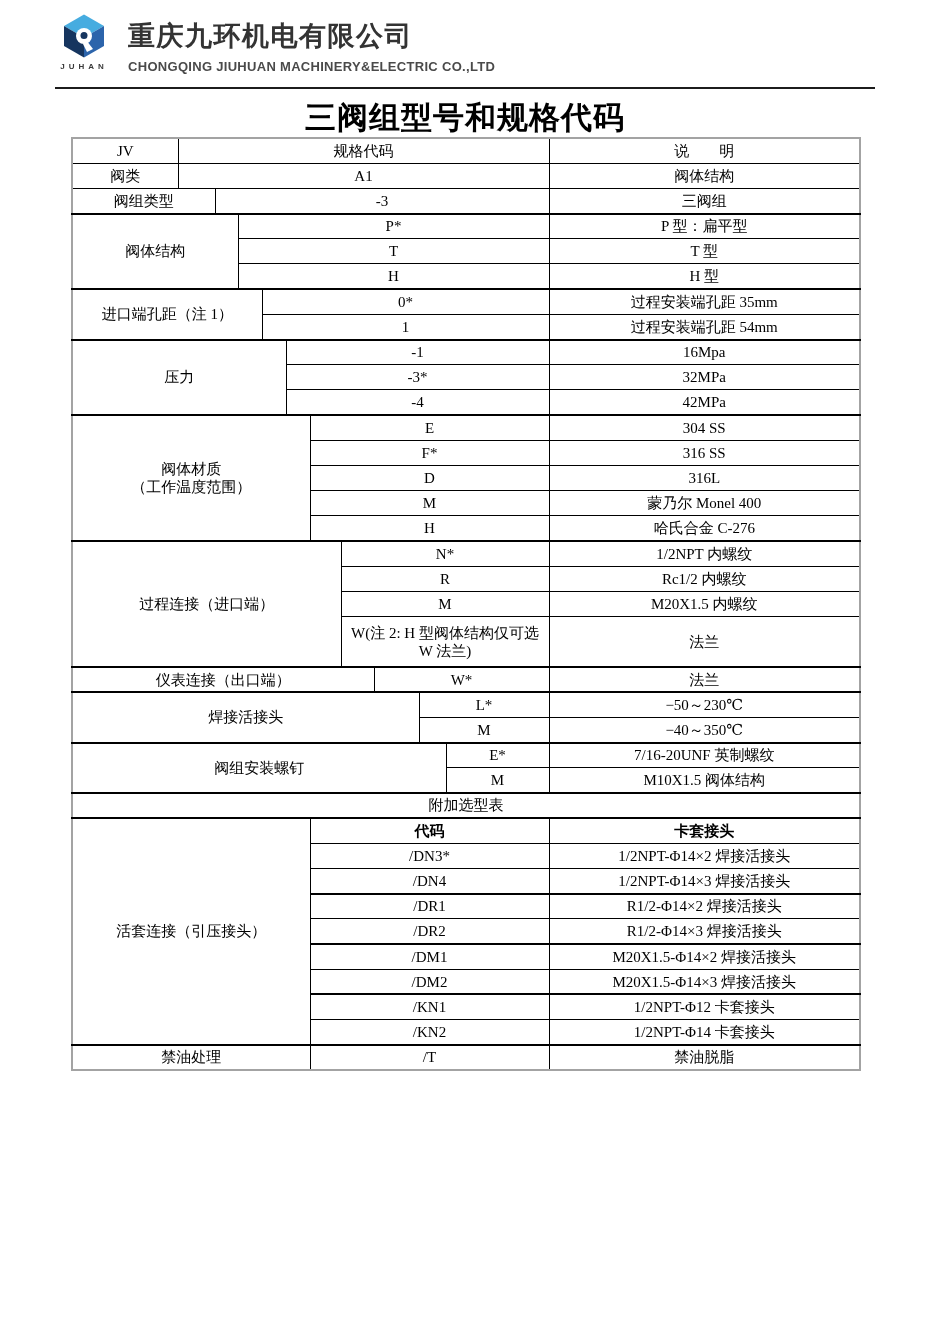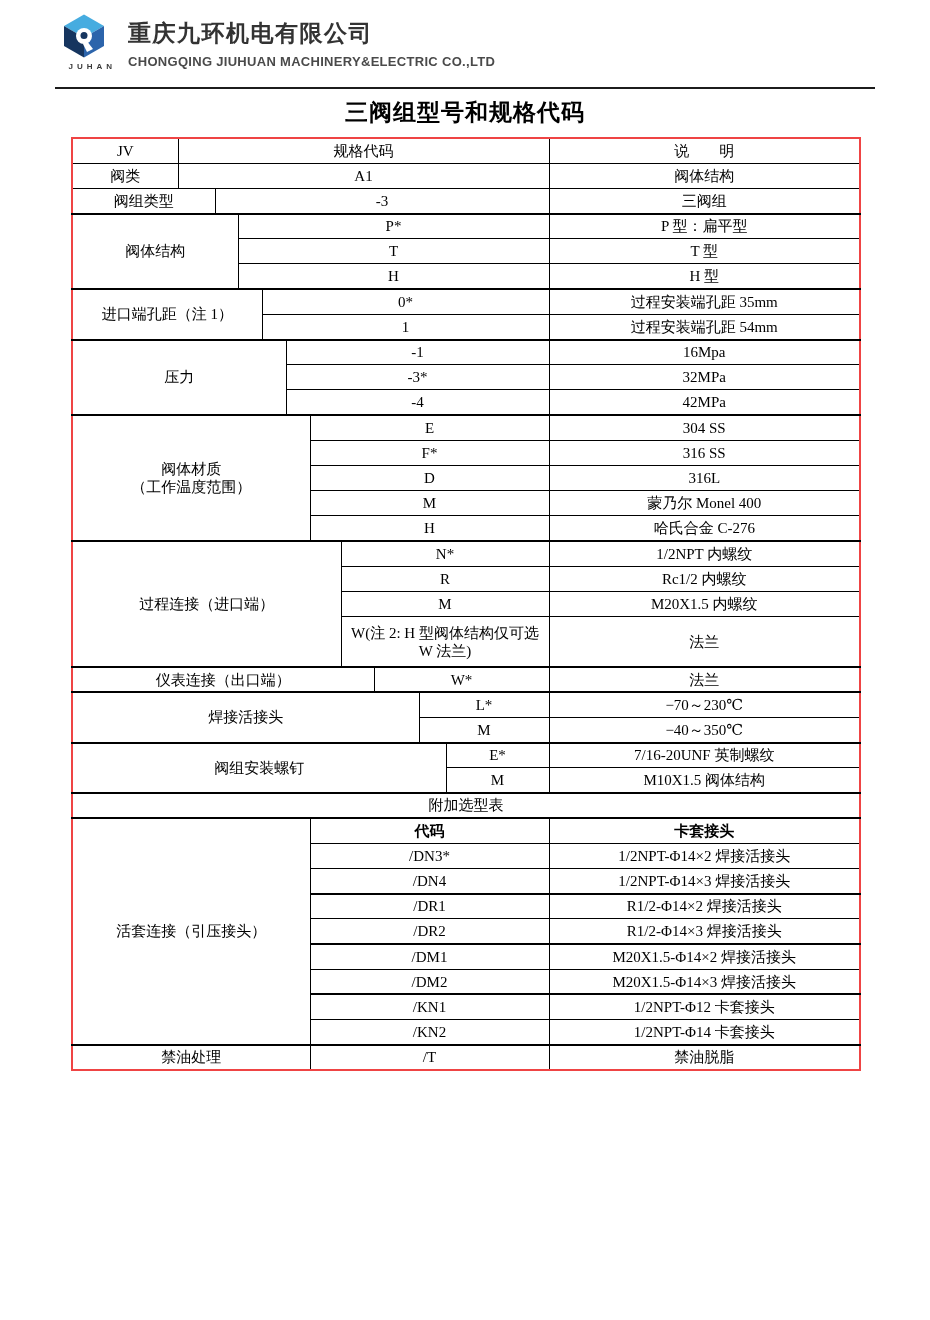--- a/index.html
+++ b/index.html
@@ -2,46 +2,46 @@
 <html style="--logo-light: #46ace0; --logo-dark: #16355f; --logo-mid: #2c64ab;"><head>
 <meta charset="utf-8">
 <style>
   html,body { margin:0; padding:0; background:#fff; }
   .page {
     position:relative; width:930px; height:1320px; background:#ffffff;
     font-family:"Liberation Serif","DejaVu Serif",serif; color:#000; overflow:hidden;
   }
   
   .letterhead { position:absolute; top:12px; left:52px; display:flex; align-items:flex-start; }
-  .logo-box { width:64px; text-align:right; }
+  .logo-box { width:64px; text-align:center; }
   .logo-box svg { display:block; margin:0 auto; width:50px; height:48px; }
   .logo-wordmark {
     margin-top:2px; font-family:"Liberation Sans",sans-serif; font-size:8px; font-weight:bold;
     color:#3a3a3a; letter-spacing:4px; white-space:nowrap;
   }
   .company { margin-left:12px; padding-top:6px; }
   .company-cn {
-    font-family:"Liberation Sans",sans-serif; font-size:23px; font-weight:bold;
+    font-family:"Liberation Sans",sans-serif; font-size:27px; font-weight:bold;
     color:#333; letter-spacing:1.5px; white-space:nowrap;
   }
   .company-en {
     margin-top:5px; font-family:"Liberation Sans",sans-serif; font-size:13px; font-weight:bold;
     color:#4a4a4a; letter-spacing:0.3px; white-space:nowrap;
   }
   .rule { position:absolute; top:87px; left:55px; width:820px; height:2px; background:#1c1c1c; }
   
   .title {
     position:absolute; top:97px; left:0; width:930px; text-align:center;
-    font-size:23px; font-weight:bold; letter-spacing:1px;
+    font-size:31px; font-weight:bold; letter-spacing:1px;
   }
   
   table.spec {
     position:absolute; top:137px; left:71px; width:788px;
     border-collapse:collapse; table-layout:fixed;
-    border:2px solid #ef4444;
+    border:2px solid #a3a3a3;
   }
   table.spec td {
     border:1px solid #000; padding:0 2px; font-size:15px; line-height:1.2;
     vertical-align:middle; text-align:center; overflow:hidden;
   }
   table.spec tr { height:25.2px; }
   table.spec tr.tall { height:50.4px; }
   table.spec tr.thick td { border-top-width:2px; }
   td.label-cell { text-align:center; white-space:pre-line; }
   td.code-left { text-align:left; padding-left:6px; }
@@ -188,21 +188,21 @@
           <td class="">法兰</td>
         </tr>
         <tr class="thick">
           <td colspan="8" rowspan="1" class="label-cell">仪表连接（出口端）</td>
           <td colspan="3" class="code-left">W*</td>
           <td class="">法兰</td>
         </tr>
         <tr class="thick">
           <td colspan="9" rowspan="2" class="label-cell">焊接活接头</td>
           <td colspan="2" class="code-center">L*</td>
-          <td class="">−70～230℃</td>
+          <td class="">−50～230℃</td>
         </tr>
         <tr class="">
           <td colspan="2" class="code-center">M</td>
           <td class="">−40～350℃</td>
         </tr>
         <tr class="thick">
           <td colspan="10" rowspan="2" class="label-cell">阀组安装螺钉</td>
           <td colspan="1" class="code-center">E*</td>
           <td class="">7/16-20UNF 英制螺纹</td>
         </tr>

